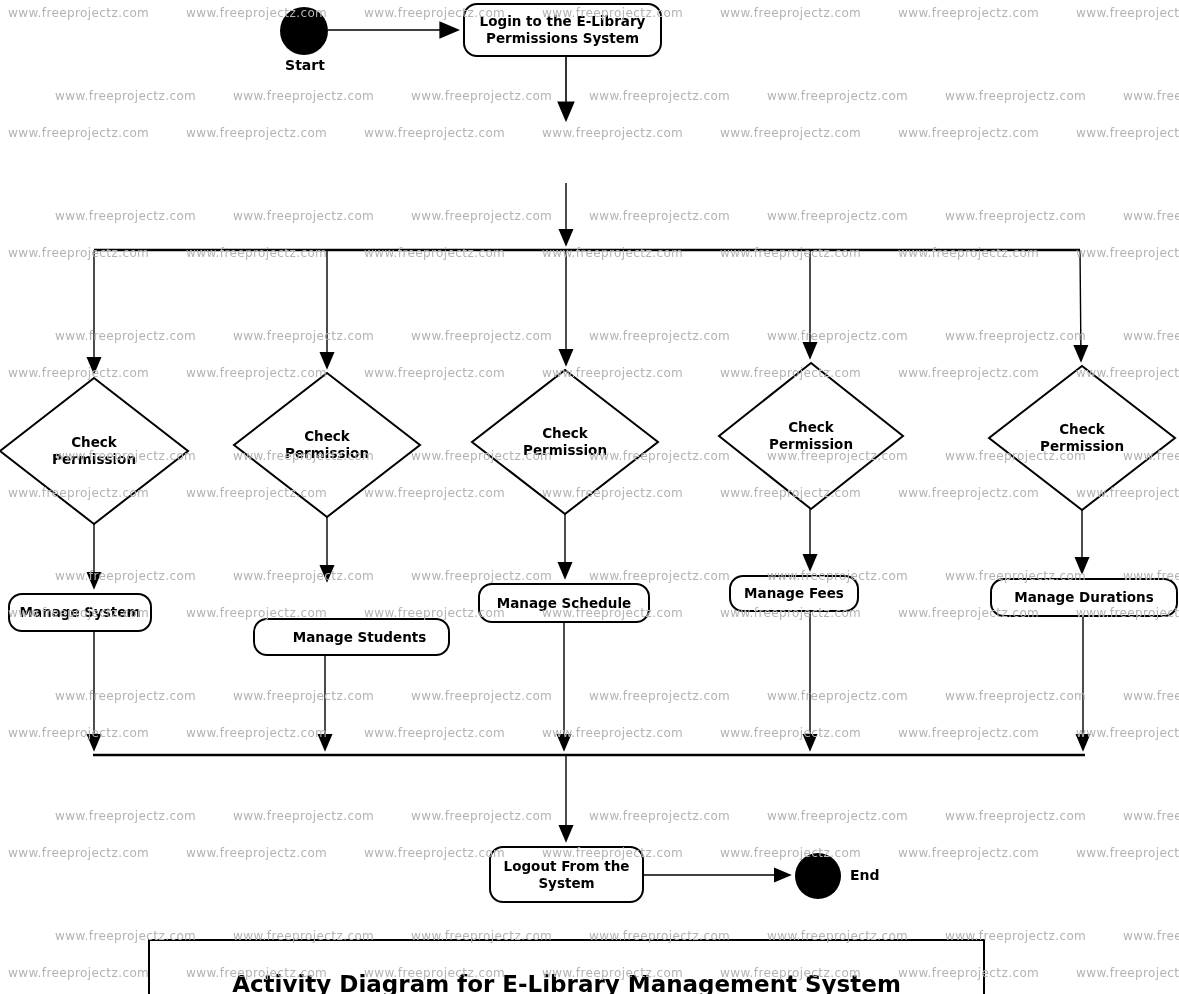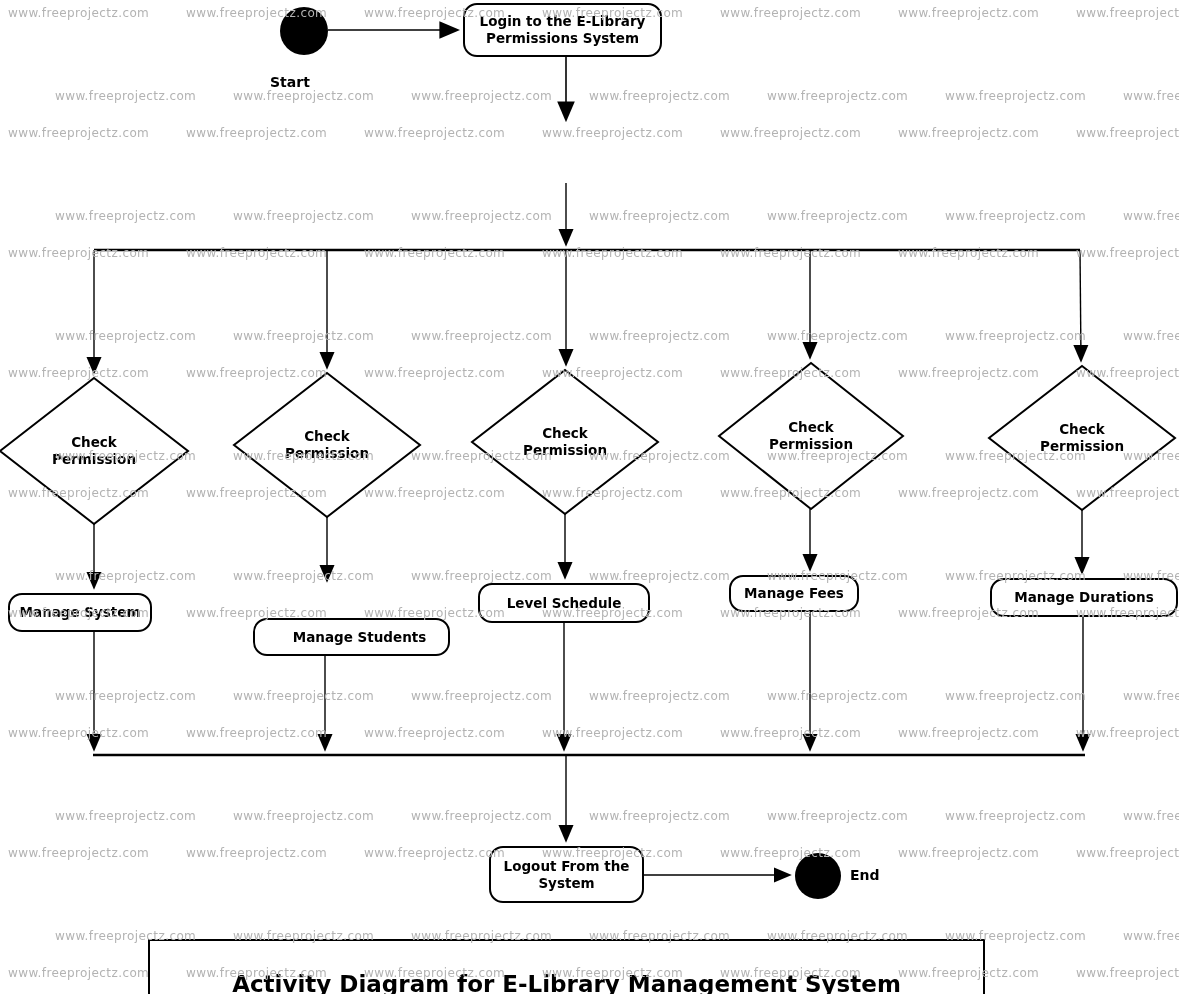--- a/index.html
+++ b/index.html
@@ -71,35 +71,35 @@
     <line x1="564" y1="623" x2="564" y2="749" stroke="#000" stroke-width="1.4" marker-end="url(#arrow)"></line>
     <line x1="810" y1="612" x2="810" y2="749" stroke="#000" stroke-width="1.4" marker-end="url(#arrow)"></line>
     <line x1="1083" y1="617" x2="1083" y2="749" stroke="#000" stroke-width="1.4" marker-end="url(#arrow)"></line>
 
     <line x1="93" y1="755" x2="1085" y2="755" stroke="#000" stroke-width="2.5"></line>
 
     <line x1="566" y1="755" x2="566" y2="840" stroke="#000" stroke-width="1.4" marker-end="url(#arrow)"></line>
     <line x1="644" y1="875" x2="789" y2="875" stroke="#000" stroke-width="1.4" marker-end="url(#arrow)"></line>
   </svg>
 
-  <div class="flabel" style="left:270px;top:74px;width:70px;text-align:left;">Start</div>
+  <div class="flabel" style="left:270px;top:57px;width:70px;text-align:center;">Start</div>
   <div class="flabel" style="left:850px;top:867px;width:60px;text-align:left;">End</div>
 
   <div class="node" style="left:463px;top:3px;width:199px;height:54px;">Login to the E-Library Permissions System</div>
 
 
   <div class="dlabel" style="left:39px;top:433px;width:110px;height:36px;">Check Permission</div>
   <div class="dlabel" style="left:272px;top:427px;width:110px;height:36px;">Check Permission</div>
   <div class="dlabel" style="left:510px;top:424px;width:110px;height:36px;">Check Permission</div>
   <div class="dlabel" style="left:756px;top:418px;width:110px;height:36px;">Check Permission</div>
   <div class="dlabel" style="left:1027px;top:420px;width:110px;height:36px;">Check Permission</div>
 
   <div class="node" style="left:8px;top:593px;width:144px;height:39px;">Manage System</div>
   <div class="node" style="left:253px;top:618px;width:197px;height:38px;padding-left:20px;">Manage Students</div>
-  <div class="node" style="left:478px;top:583px;width:172px;height:40px;">Level Schedule</div>
+  <div class="node" style="left:478px;top:583px;width:172px;height:40px;">Manage Schedule</div>
   <div class="node" style="left:729px;top:575px;width:130px;height:37px;">Manage Fees</div>
   <div class="node" style="left:489px;top:846px;width:155px;height:57px;">Logout From the System</div>
 
   <div class="node" style="left:990px;top:578px;width:188px;height:39px;">Manage Durations</div>
 
   <div class="titlebox">
     <span>Activity Diagram for E-Library Management System</span>
   </div>
 
   <div id="watermark-layer">

